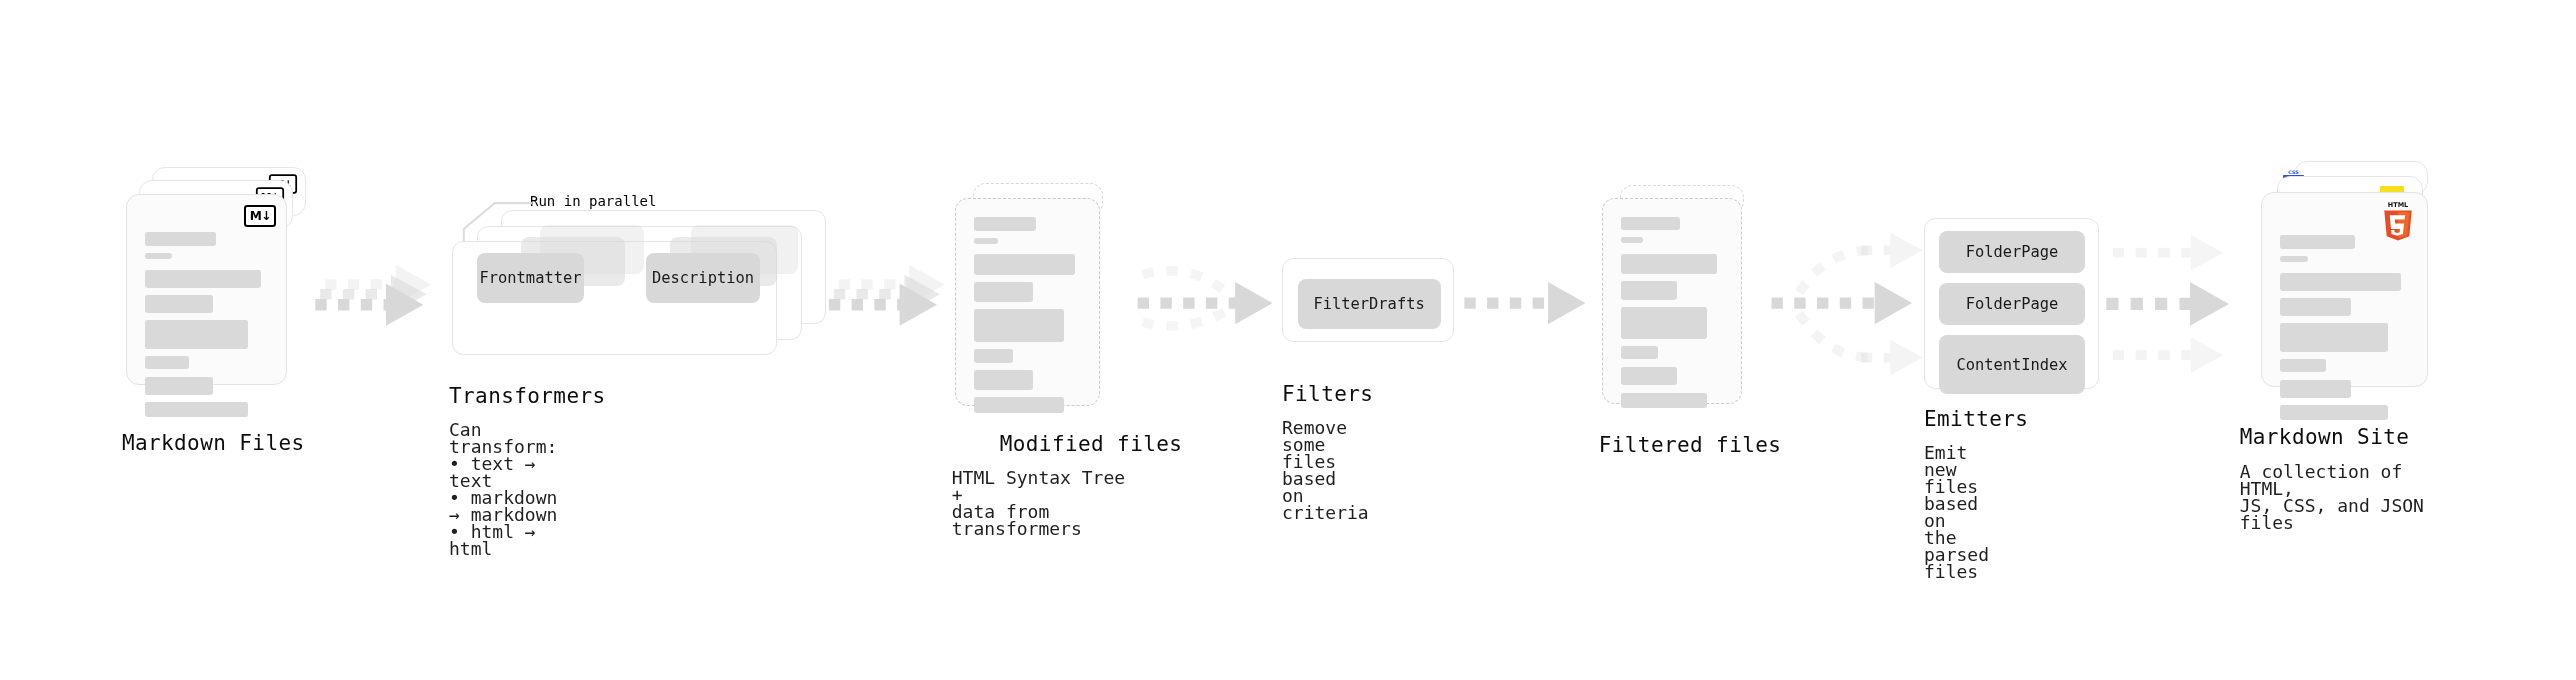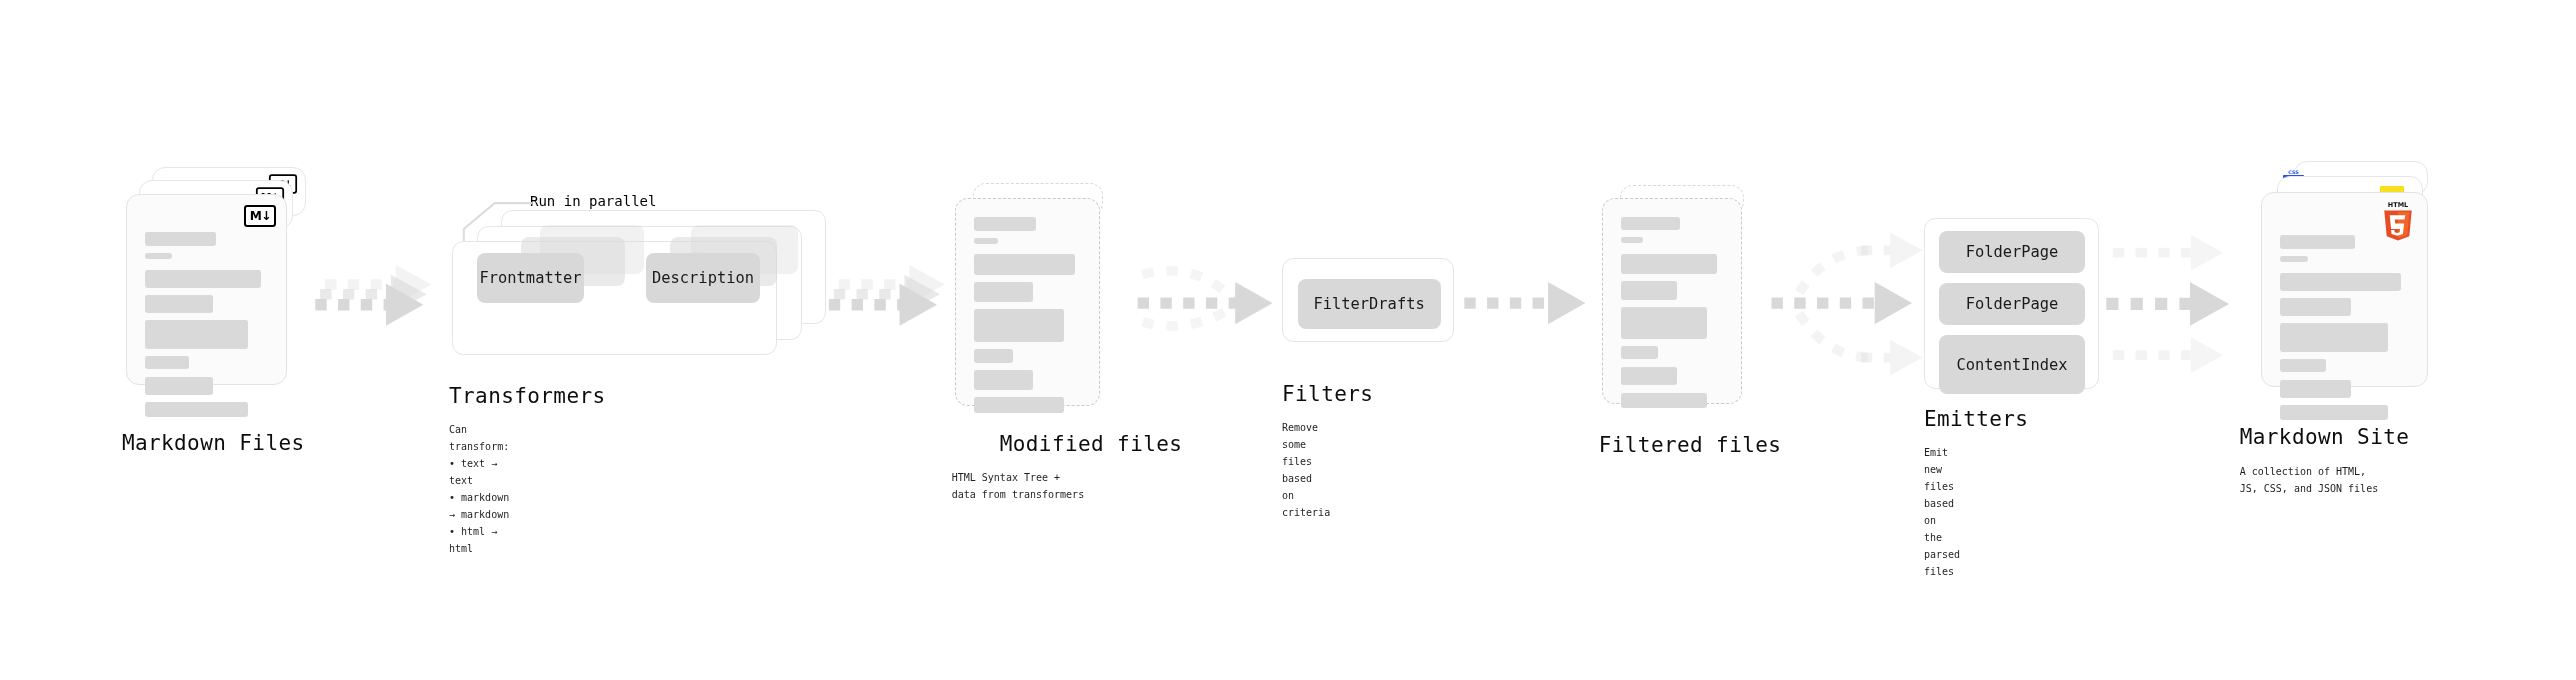--- a/index.html
+++ b/index.html
@@ -63,21 +63,21 @@
   }
 
   
   .title{
     position:absolute;white-space:nowrap;
     font-size:21px;letter-spacing:0.4px;color:#0d0d0d;
     font-family:"DejaVu Sans Mono","Liberation Mono",monospace;
   }
   .sub{
     position:absolute;
-    font-size:10px;line-height:17px;color:#1f1f1f;white-space:pre-line;
+    font-size:18px;line-height:17px;color:#1f1f1f;white-space:pre-line;
     font-family:"DejaVu Sans Mono","Liberation Mono",monospace;
   }
   .runlabel{
     position:absolute;white-space:nowrap;
     font-size:14px;color:#000000;
     font-family:"DejaVu Sans Mono","Liberation Mono",monospace;
   }
 
   svg{position:absolute;left:0;top:0;overflow:visible;}
   .lyr{position:absolute;left:0;top:0;width:2576px;height:681px;pointer-events:none;}

